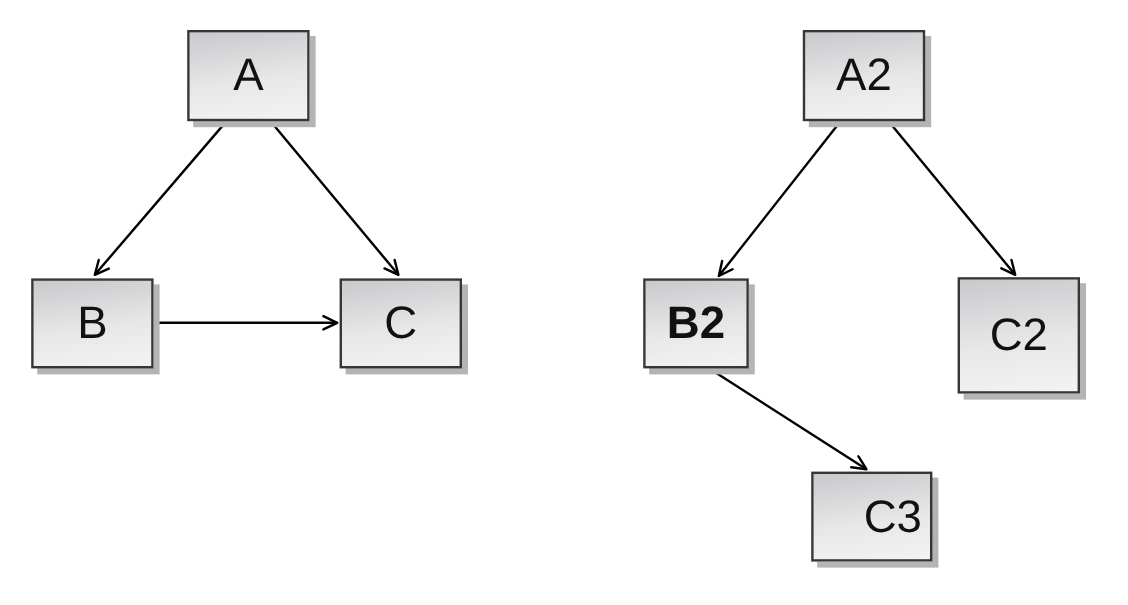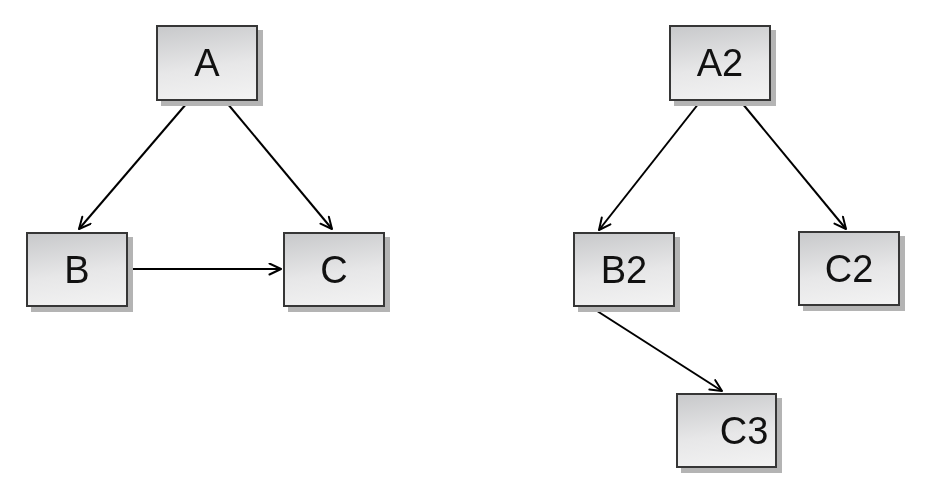--- a/index.html
+++ b/index.html
@@ -66,22 +66,22 @@
     </div>
     <div class="node" style="left: 26px; top: 232px; width: 102px; height: 75px;">
       <span class="node-label">B</span>
     </div>
     <div class="node" style="left: 283px; top: 232px; width: 102px; height: 75px;">
       <span class="node-label">C</span>
     </div>
     <div class="node" style="left: 669px; top: 25px; width: 102px; height: 76px; text-align: right;">
       <span class="node-label">A2</span>
     </div>
-    <div class="node" style="left: 573px; top: 232px; width: 102px; height: 75px;">
+    <div class="node" style="left: 536px; top: 232px; width: 88px; height: 75px; font-weight: bold;">
       <span class="node-label">B2</span>
     </div>
-    <div class="node" style="left: 798px; top: 231px; width: 102px; height: 75px; text-align: center;">
+    <div class="node" style="left: 798px; top: 231px; width: 102px; height: 97px; text-align: center;">
       <span class="node-label">C2</span>
     </div>
     <div class="node" style="left: 676px; top: 393px; width: 101px; height: 75px; padding-left: 35px;">
       <span class="node-label">C3</span>
     </div>
   </div>
 
 </body></html>

